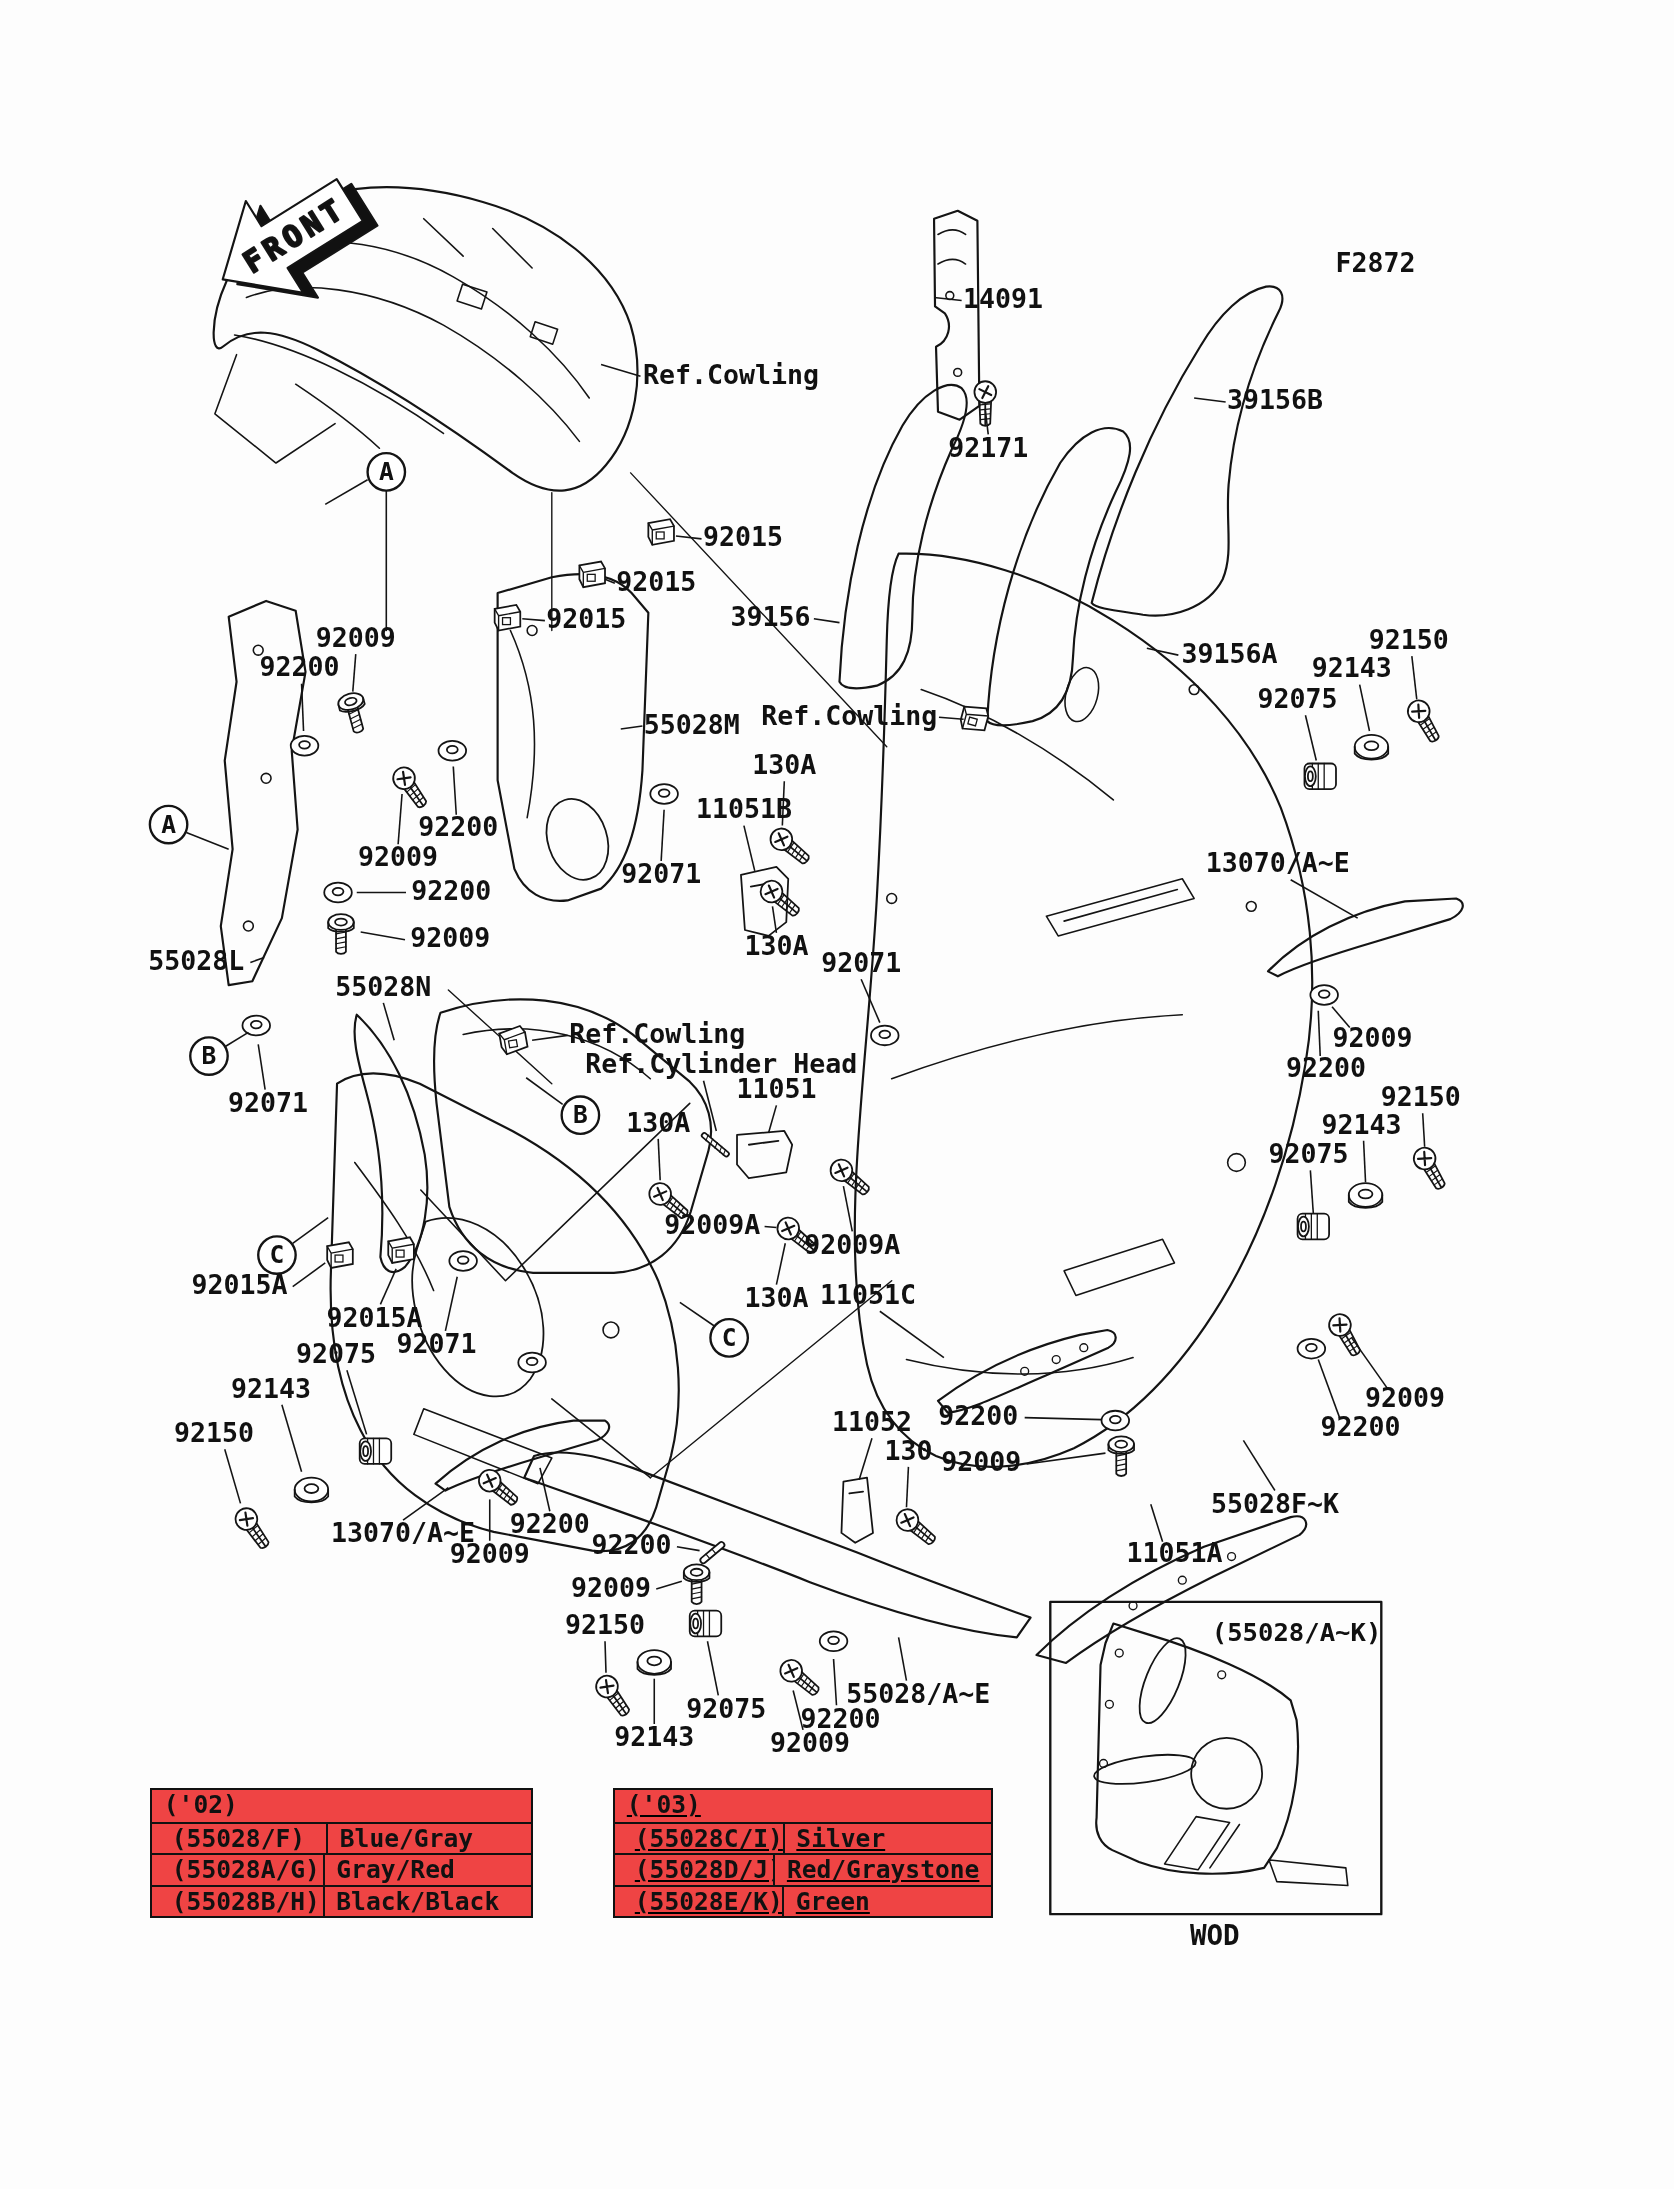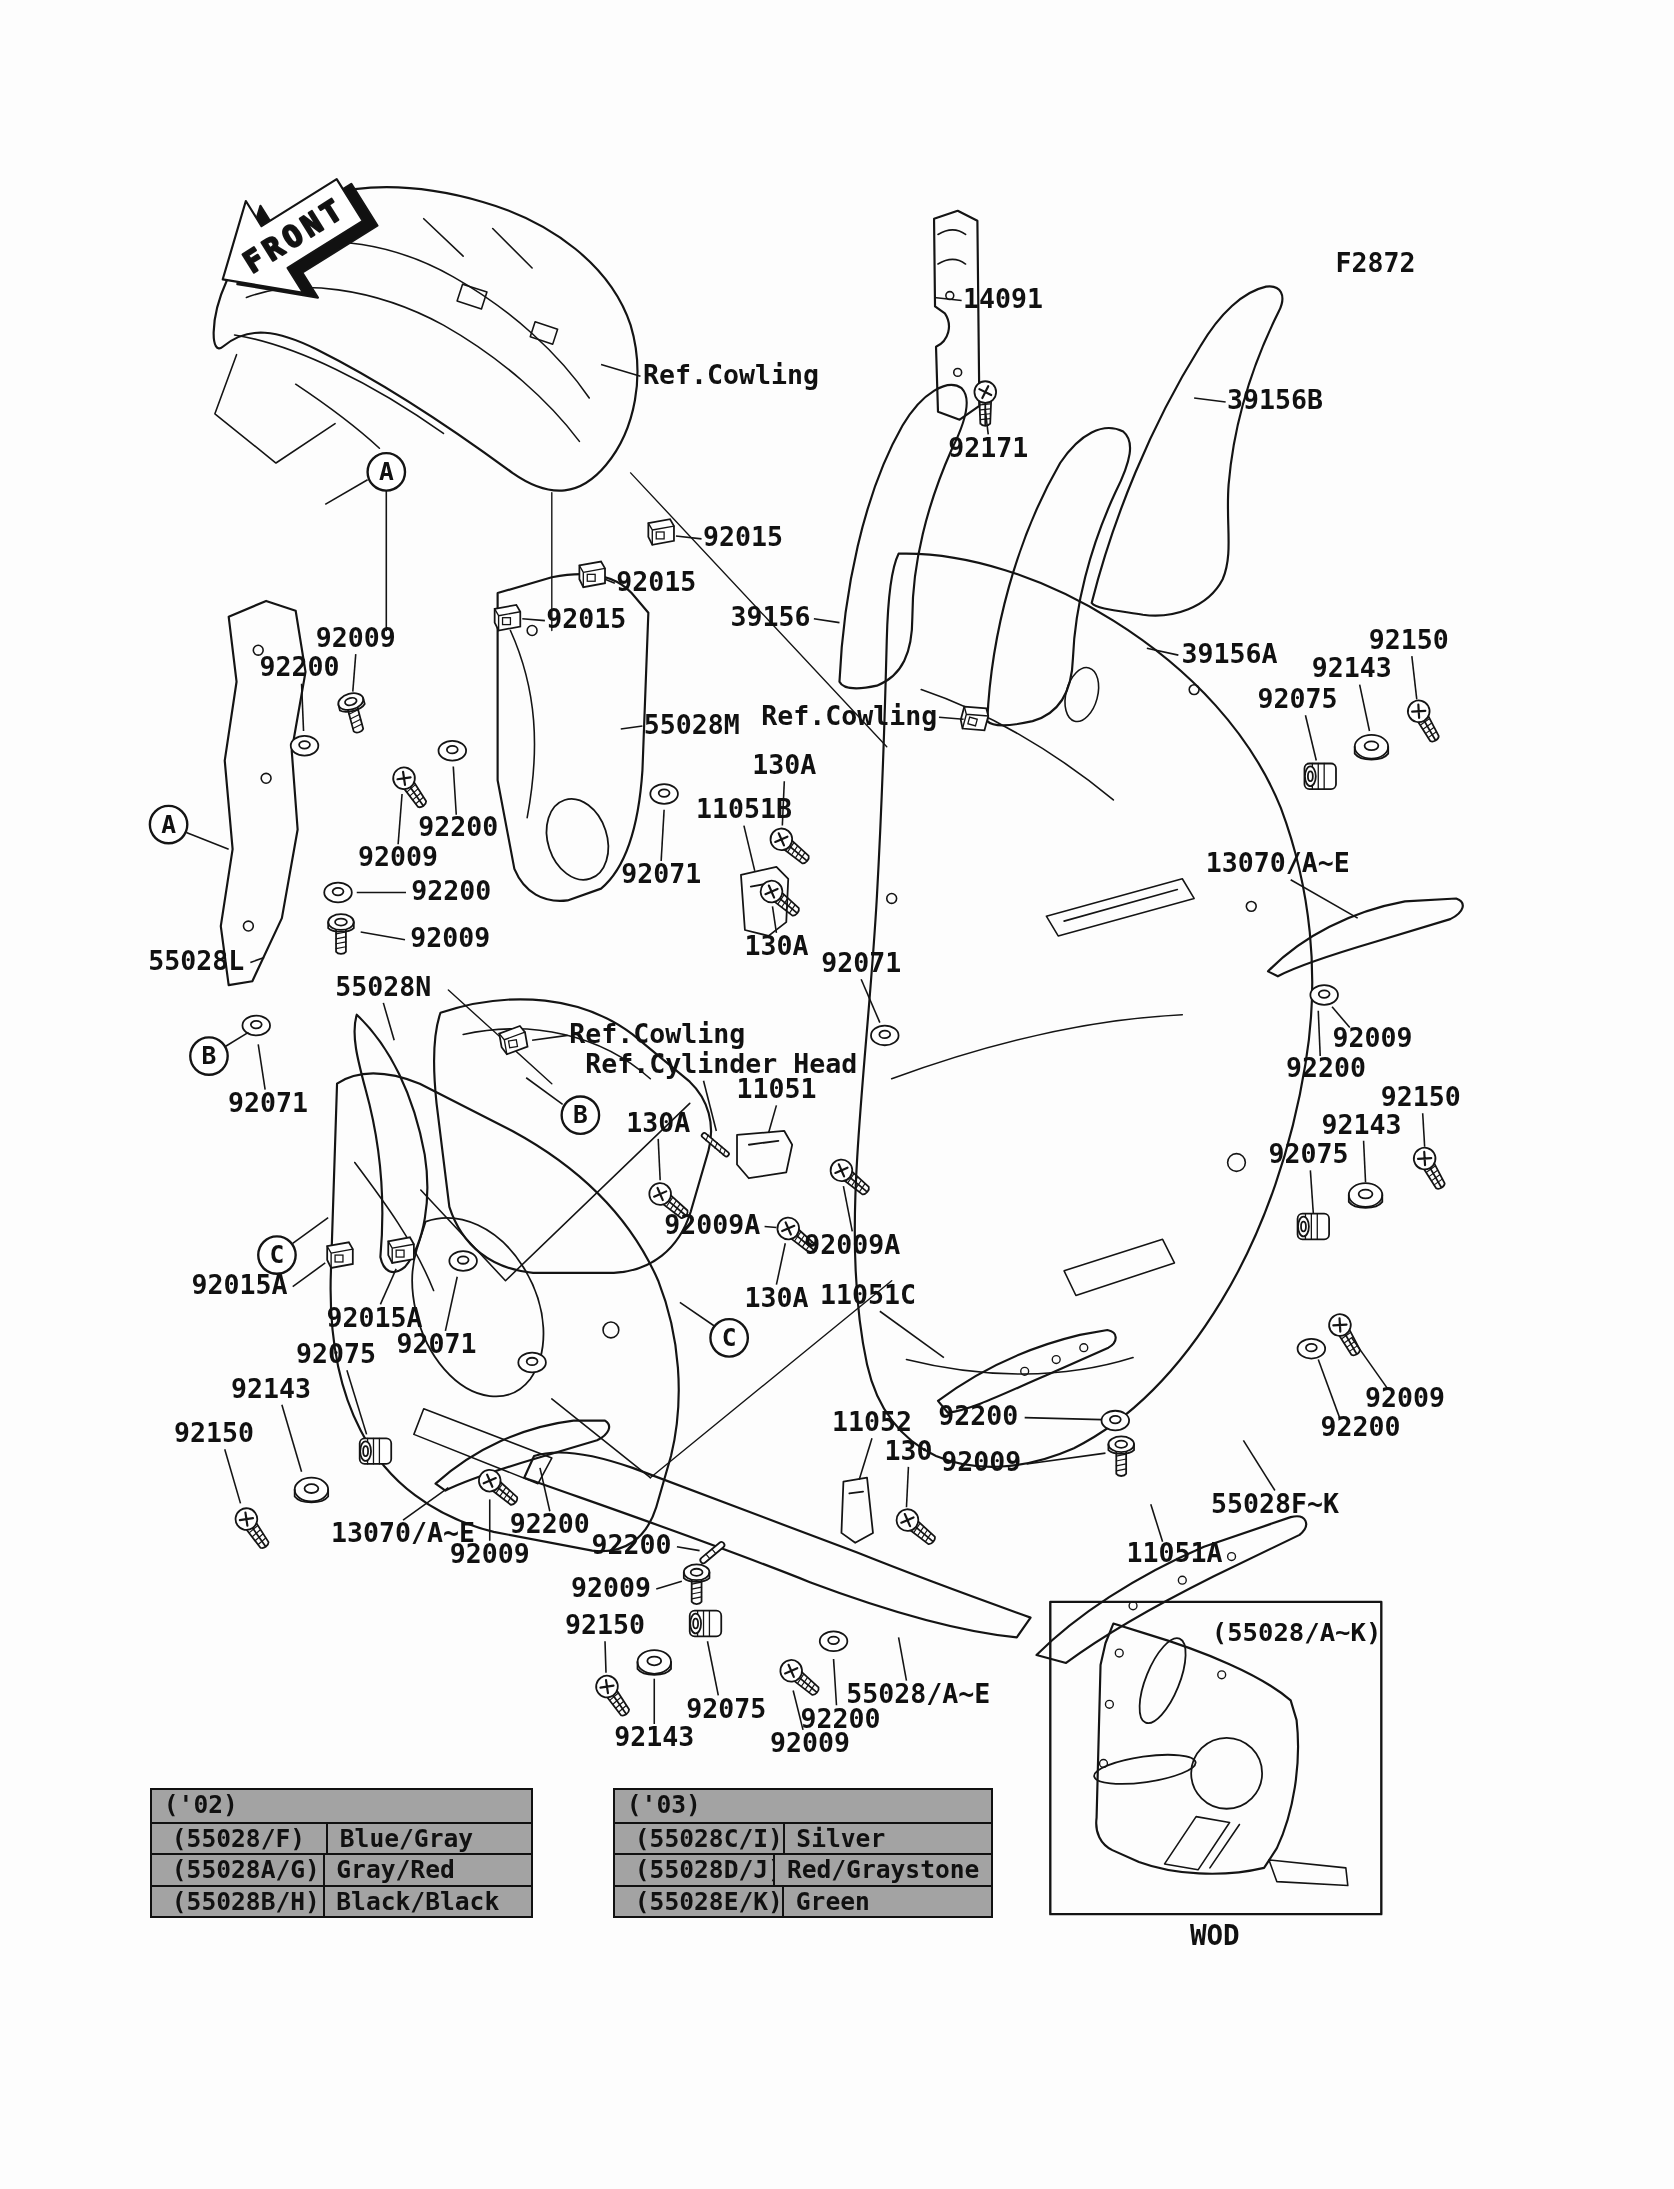--- a/index.html
+++ b/index.html
@@ -5,21 +5,21 @@
   html,body{margin:0;padding:0;background:#e8e8e8;}
   #page{position:relative;width:1675px;height:2190px;background:#fdfdfd;margin:0 auto;
         font-family:"DejaVu Sans Mono",monospace;overflow:hidden;}
   svg{position:absolute;left:0;top:0;}
   .plabel{font:bold 27px "DejaVu Sans Mono",monospace;fill:#111;}
   .code{font:bold 26px "DejaVu Sans Mono",monospace;fill:#111;}
   .callout-letter{font:bold 25px "DejaVu Sans Mono",monospace;fill:#111;}
   .front-text{font:bold 30px "DejaVu Sans Mono",monospace;fill:#111;letter-spacing:5px;}
   .wod{font:bold 28px "DejaVu Sans Mono",monospace;fill:#111;}
   
-  .ptable{position:absolute;border:2px solid #111;background:#a3a3a3;box-sizing:border-box;}
+  .ptable{position:absolute;border:2px solid #111;background:#ef4444;box-sizing:border-box;}
   .ptable .th{height:31.5px;line-height:29.6px;padding-left:11.8px;
               font:bold 24.6px "DejaVu Sans Mono",monospace;color:#111;}
   .ptable .tr{display:flex;border-top:2px solid #111;height:31.5px;box-sizing:border-box;padding-left:8px;}
   .ptable .td{line-height:28.6px;font:bold 24.6px "DejaVu Sans Mono",monospace;color:#111;
               padding-left:11.8px;box-sizing:border-box;white-space:nowrap;overflow:hidden;}
   .ptable .c1{border-right:2px solid #111;}
 </style>
 </head>
 <body>
 
@@ -583,21 +583,21 @@
   <div class="tr">
     <div class="td c1" style="width:168px">(55028A/G)</div>
     <div class="td" style="width:211px">Gray/Red</div>
   </div>
   <div class="tr">
     <div class="td c1" style="width:168px">(55028B/H)</div>
     <div class="td" style="width:211px">Black/Black</div>
   </div>
 </div>
 
-<div class="ptable" style="left:613px;top:1788px;width:380px;">
+<div class="ptable" style="left:613px;top:1788px;width:380px;text-decoration:underline;">
   <div class="th">('03)</div>
   <div class="tr">
     <div class="td c1" style="width:165px">(55028C/I)</div>
     <div class="td" style="width:211px">Silver</div>
   </div>
   <div class="tr">
     <div class="td c1" style="width:165px">(55028D/J)</div>
     <div class="td" style="width:235px">Red/Graystone</div>
   </div>
   <div class="tr">

